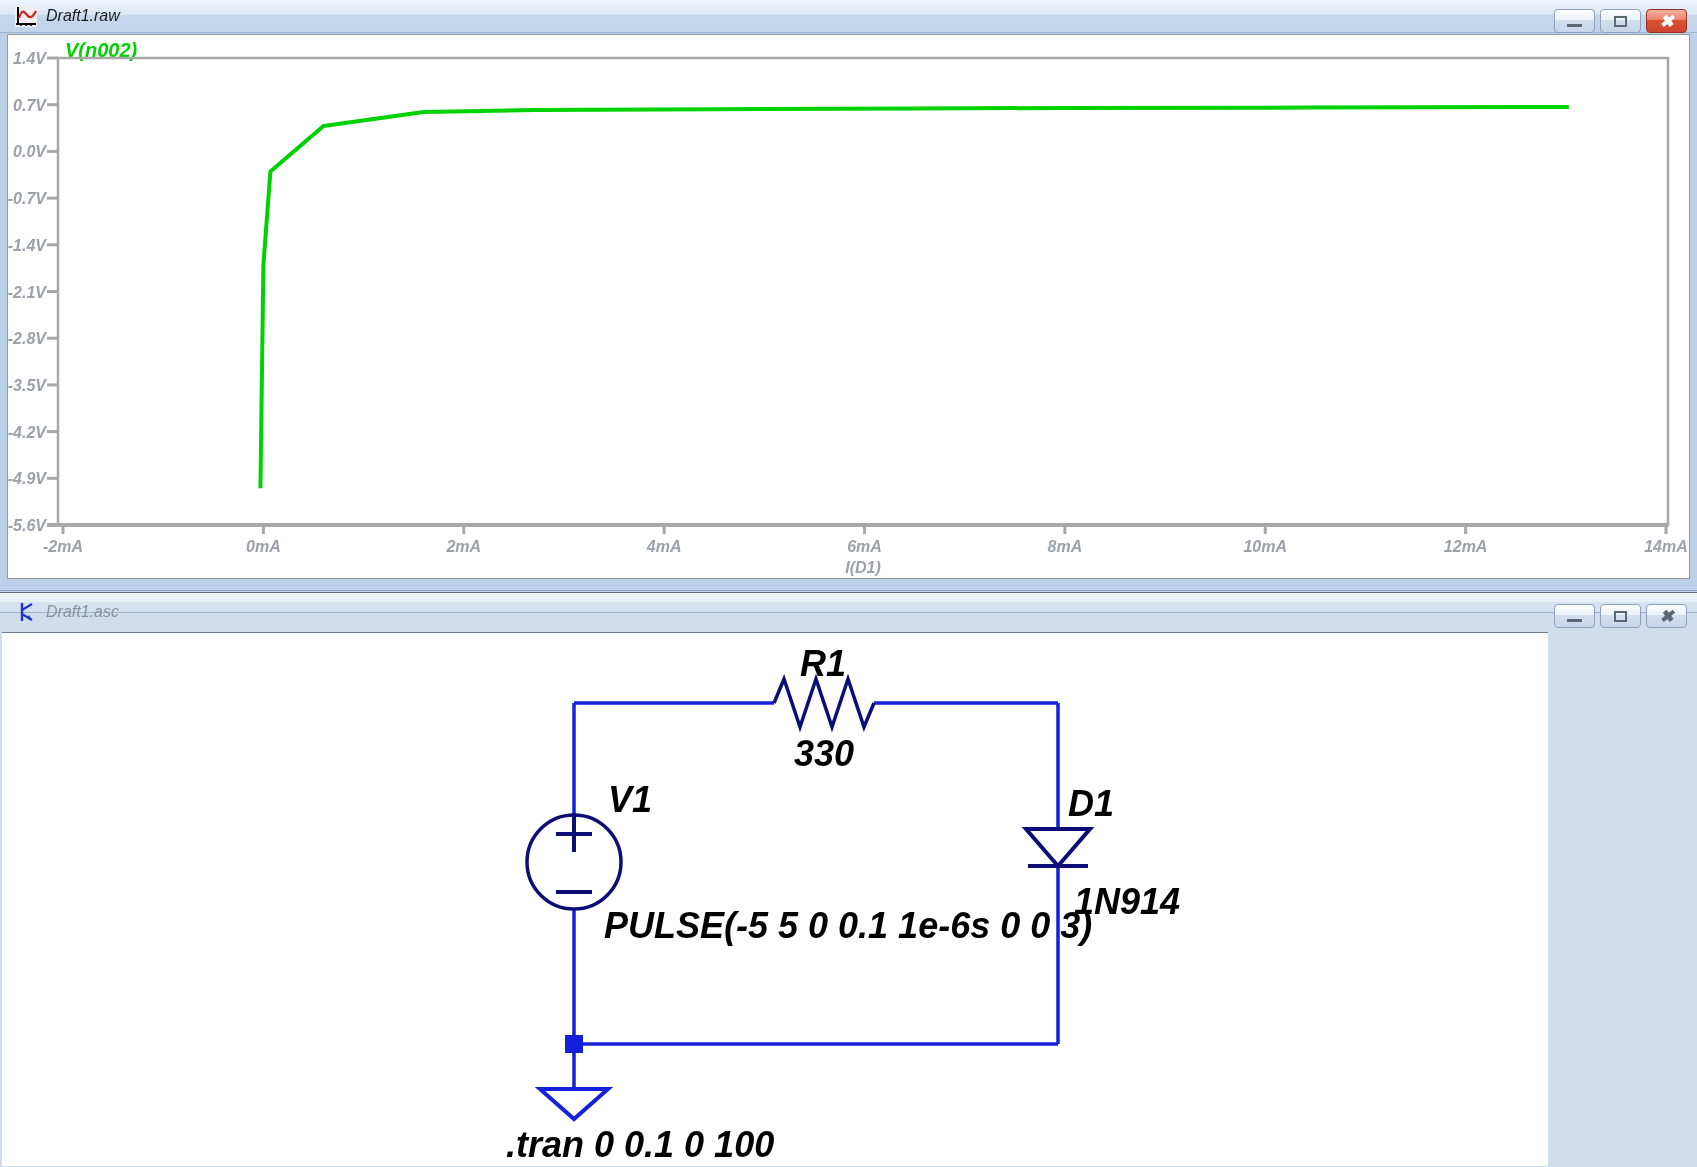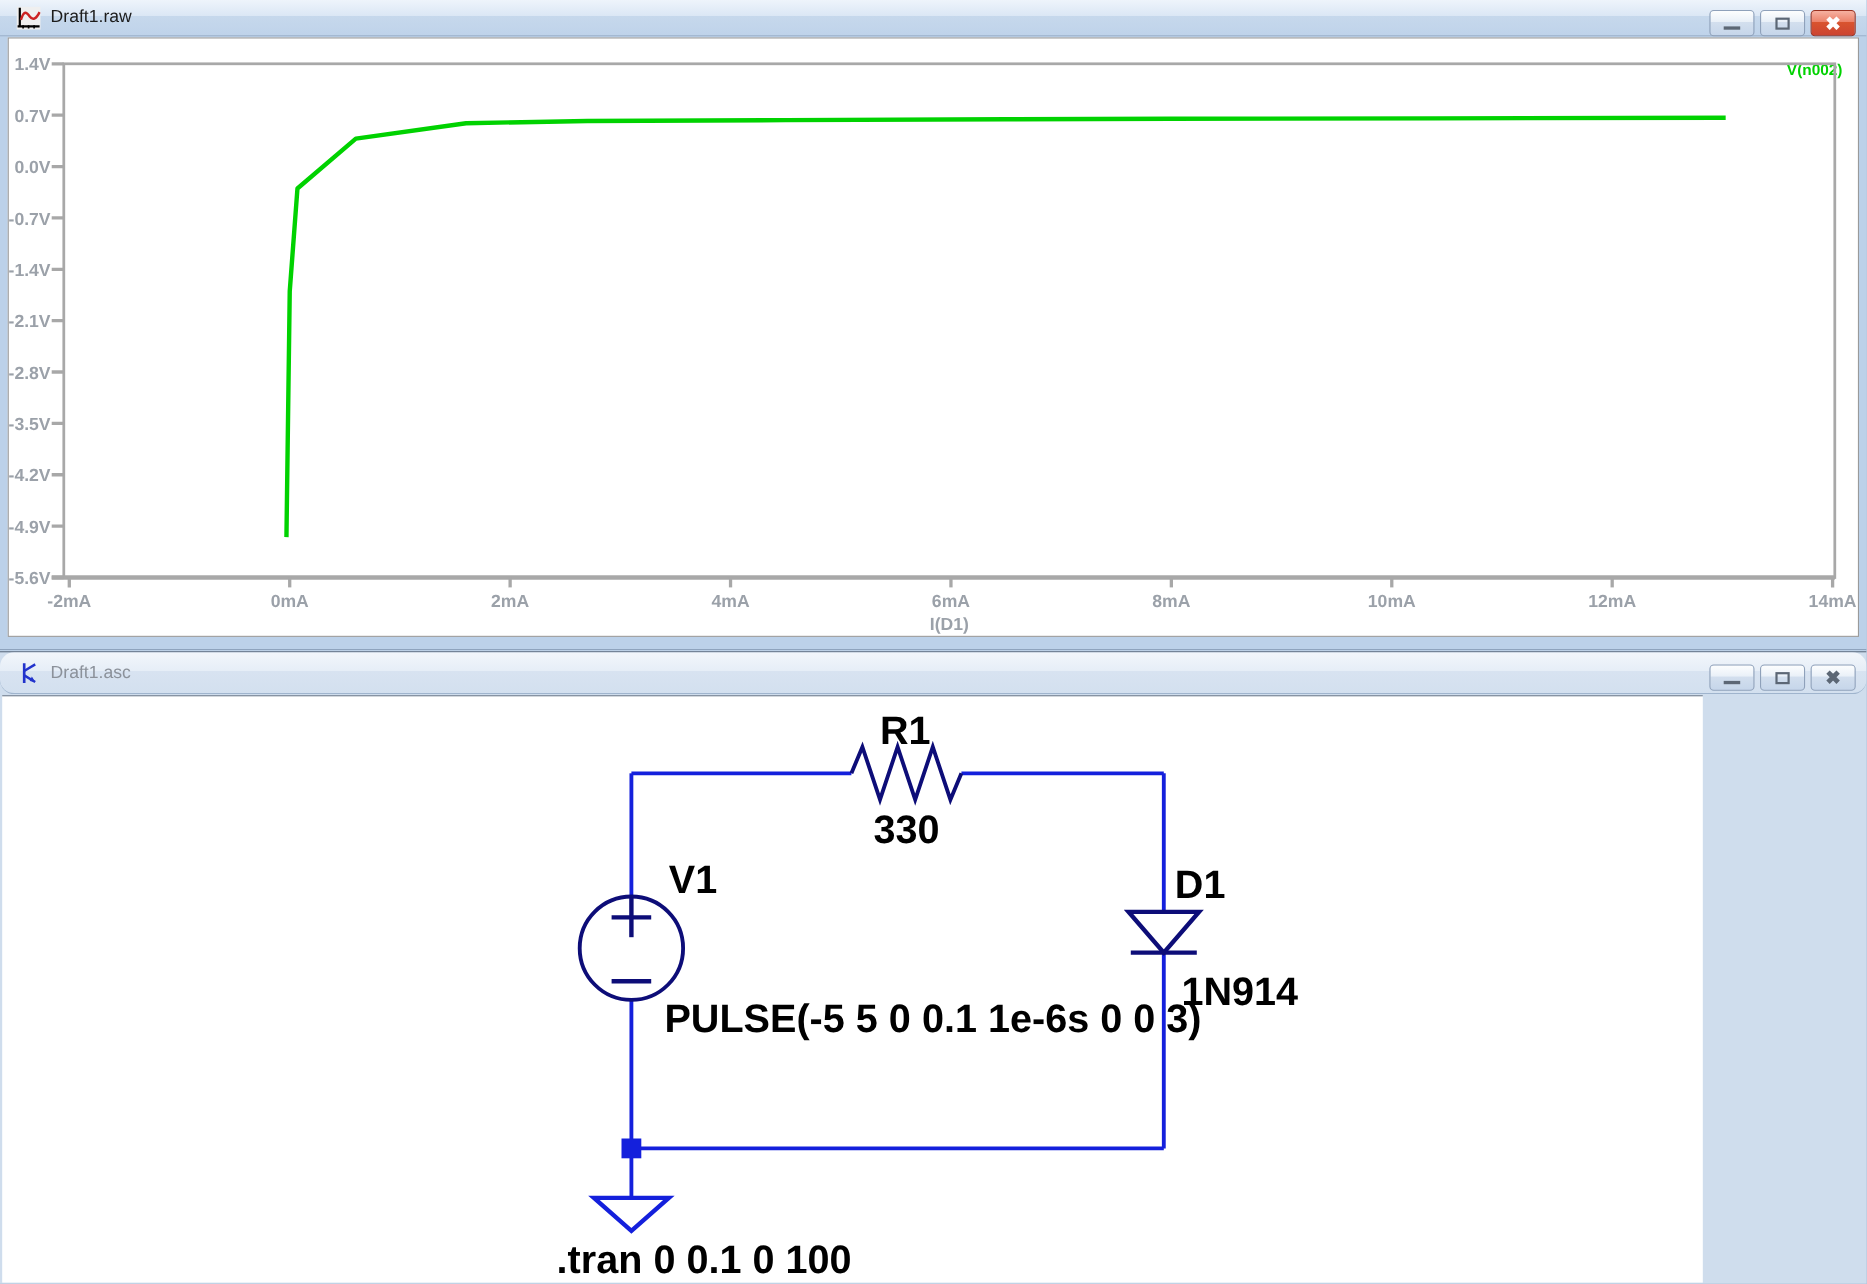--- a/index.html
+++ b/index.html
@@ -1,17 +1,17 @@
 <!DOCTYPE html>
 <html><head>
 <meta charset="utf-8">
 <style>
   html,body{margin:0;padding:0;background:#aebfd4;}
   #stage{position:relative;width:1697px;height:1167px;overflow:hidden;
-         font-family:"Liberation Sans",sans-serif;background:#c2d4ea;}
+         font-family:"Liberation Sans",sans-serif;background:#c2d4ea;font-style:italic;}
 
   
   .window{position:absolute;left:0;width:1697px;}
   .titlebar{position:absolute;left:0;top:0;width:100%;height:33px;
             background:linear-gradient(#eef4fb 0%,#dbe7f5 45%,#c6d8ec 46%,#bfd3ea 100%);
             border-bottom:1px solid #9fb4cd;box-sizing:border-box;}
   .titlebar .app-icon{position:absolute;left:15px;top:6px;width:22px;height:21px;}
   .titlebar .title-text{position:absolute;left:46px;top:7px;font-size:16px;color:#1c1c1c;}
   .titlebar.inactive .title-text{color:#8b919a;}
   .win-controls{position:absolute;top:9px;right:10px;display:flex;gap:5px;}
@@ -21,28 +21,28 @@
   .glyph-min{display:block;width:15px;height:3px;background:#5c6775;margin-top:8px;}
   .glyph-max{display:block;width:13px;height:11px;border:2px solid #5c6775;box-sizing:border-box;background:transparent;}
   .win-btn.close-active{background:linear-gradient(#f6b1a1,#ec8169 45%,#d9542f 46%,#cc4431);border-color:#99301f;}
   .x-glyph{font-size:17px;font-weight:bold;color:#5c6775;line-height:1;}
   .x-white{color:#ffffff;}
 
   
   .window-raw{top:0;height:591px;background:#bcd1e9;border-bottom:1px solid #8ea3bd;box-sizing:border-box;}
   .raw-client{position:absolute;left:7px;top:34px;width:1683px;height:545px;background:#ffffff;
               border:1px solid #9a9a9a;box-sizing:border-box;}
-  .plot-title{position:absolute;left:57px;top:20px;width:1610px;text-align:right;
-              font-size:14px;font-weight:bold;}
+  .plot-title{position:absolute;left:57px;top:4px;width:1610px;text-align:left;
+              font-size:20px;font-weight:bold;}
   #chart-svg{position:absolute;left:0;top:0;}
 
   
   .window-asc{top:592px;height:575px;background:#cfdded;border-top:1px solid #5f6f83;box-sizing:border-box;}
-  .window-asc .titlebar{height:38px;
-      background:linear-gradient(#f2f6fb 0%,#e6eef7 45%,#d8e3f1 46%,#d3e0ef 100%);border-radius:13px;}
+  .window-asc .titlebar{height:20px;
+      background:linear-gradient(#f2f6fb 0%,#e6eef7 45%,#d8e3f1 46%,#d3e0ef 100%);}
   .window-asc .titlebar .app-icon{top:8px;}
   .window-asc .titlebar .title-text{top:10px;}
   .window-asc .win-controls{top:11px;}
   .asc-client{position:absolute;left:2px;top:39px;width:1546px;height:534px;background:#ffffff;
               border-top:1px solid #6b7a8d;box-sizing:border-box;}
   #schem-svg{position:absolute;left:0;top:0;}
   .schem-text{font-family:"Liberation Sans",sans-serif;font-weight:bold;font-size:36px;fill:#000000;}
 </style>
 </head>
 <body>

